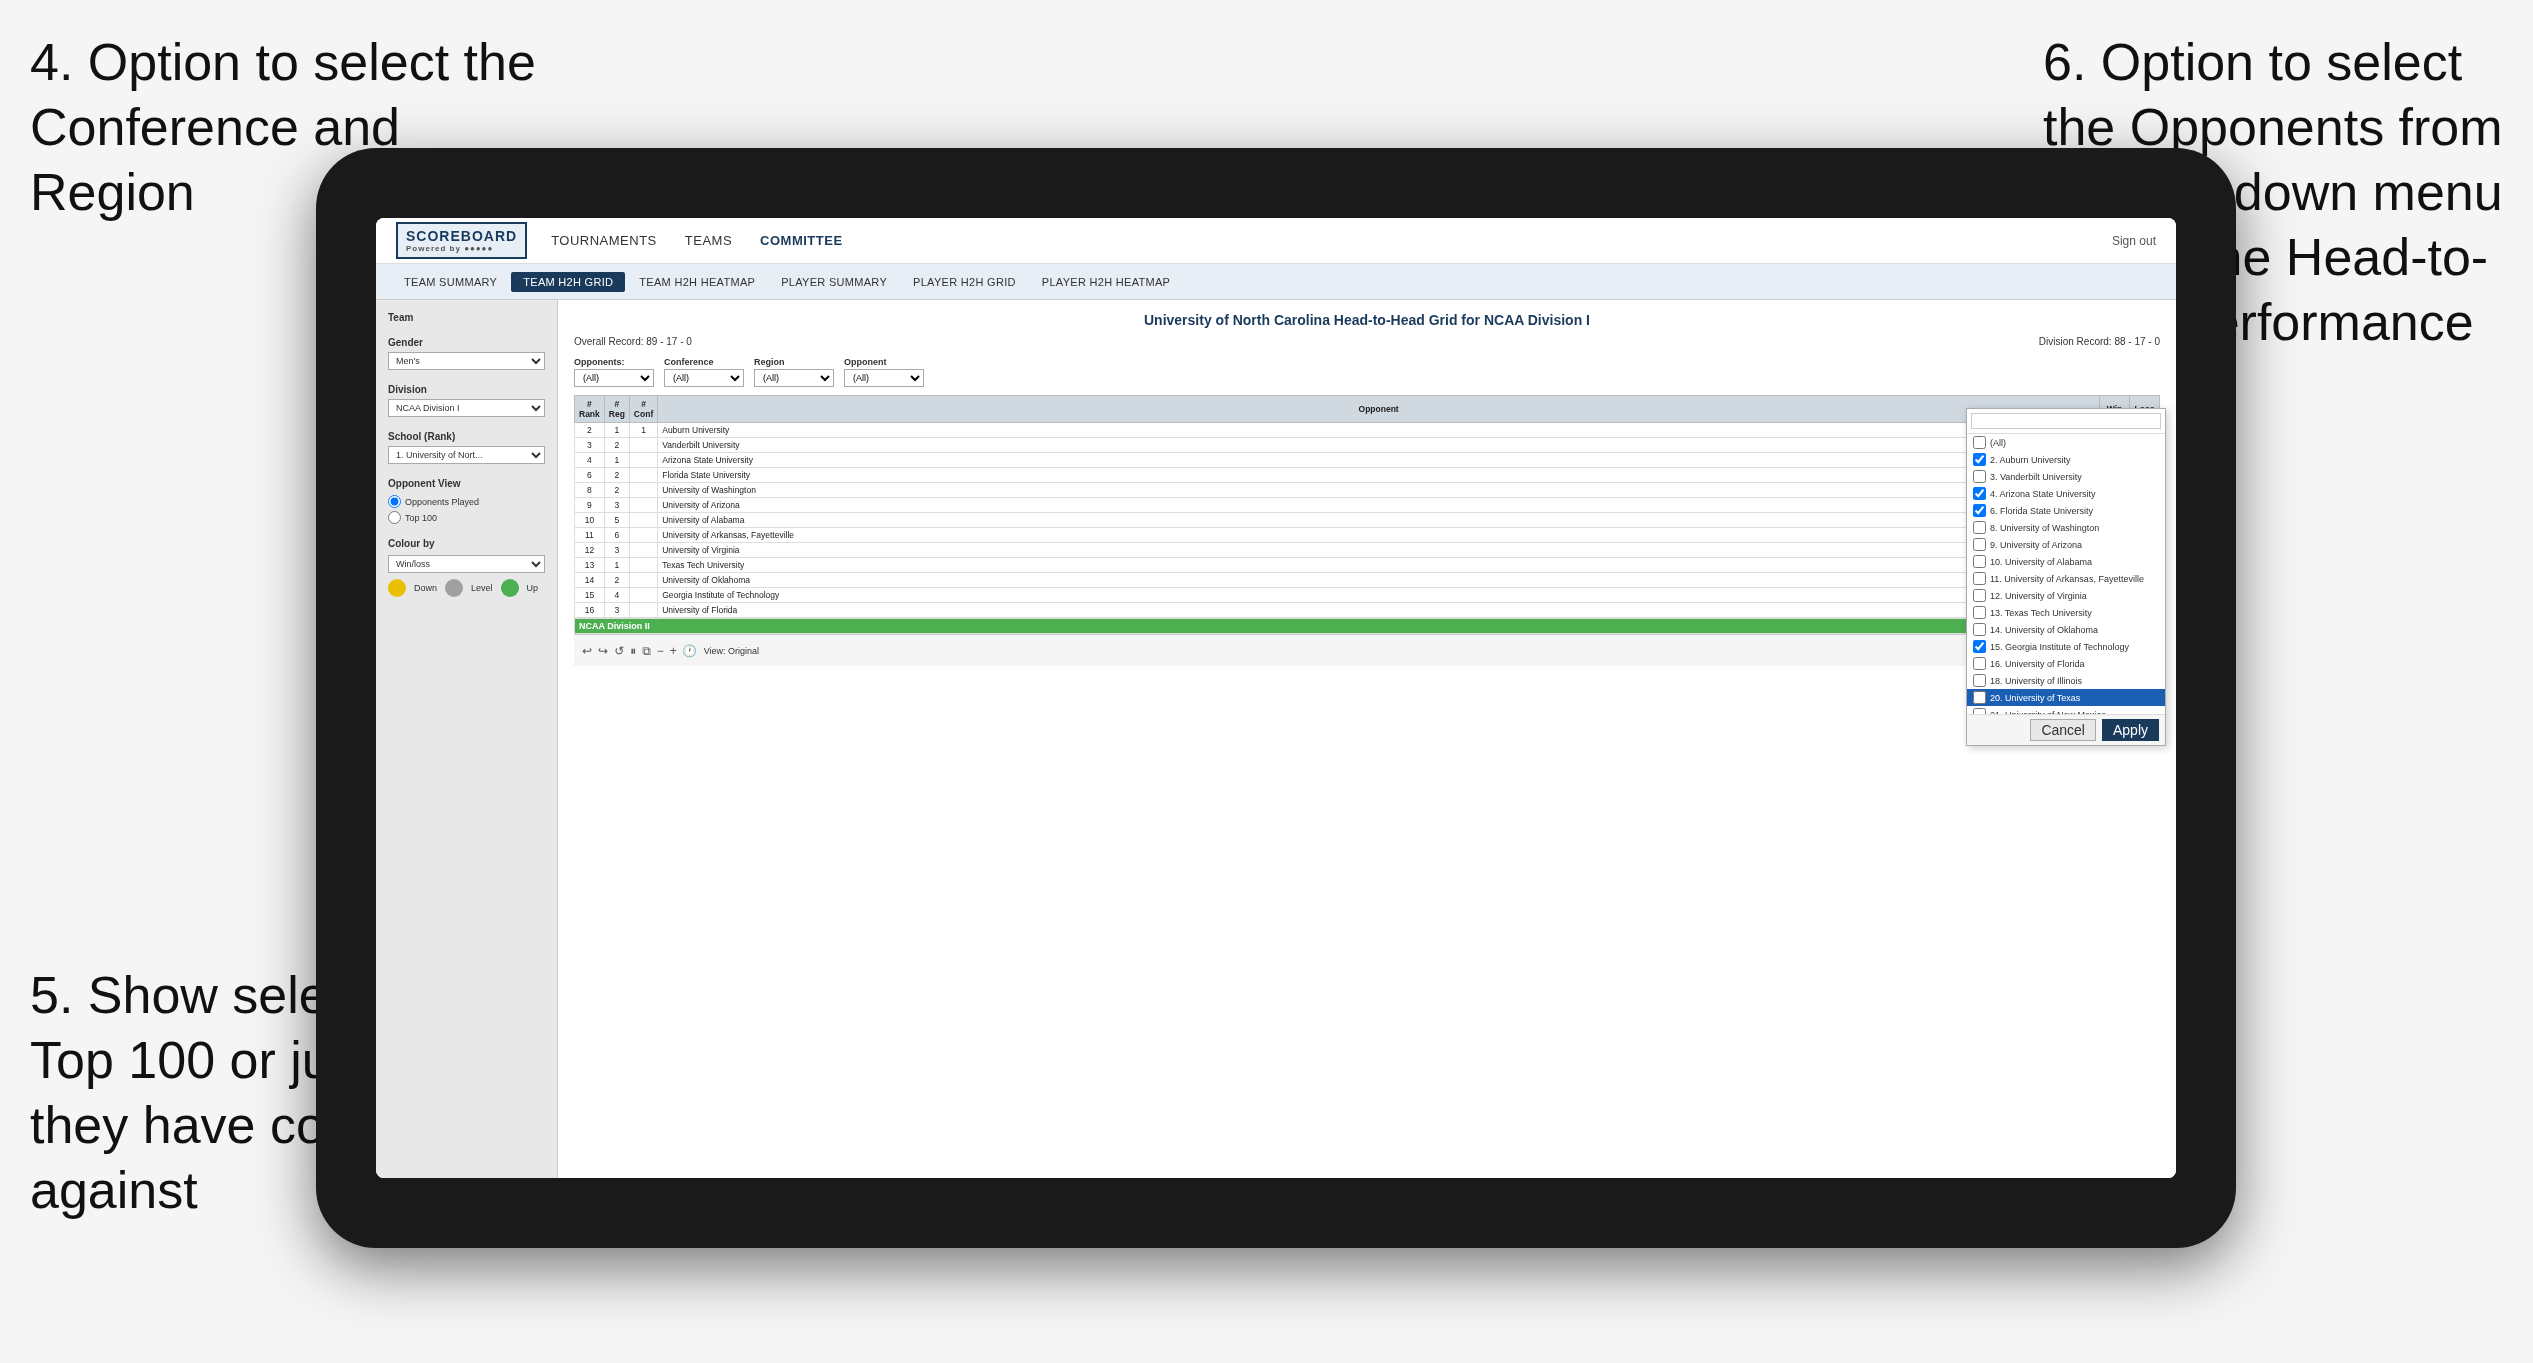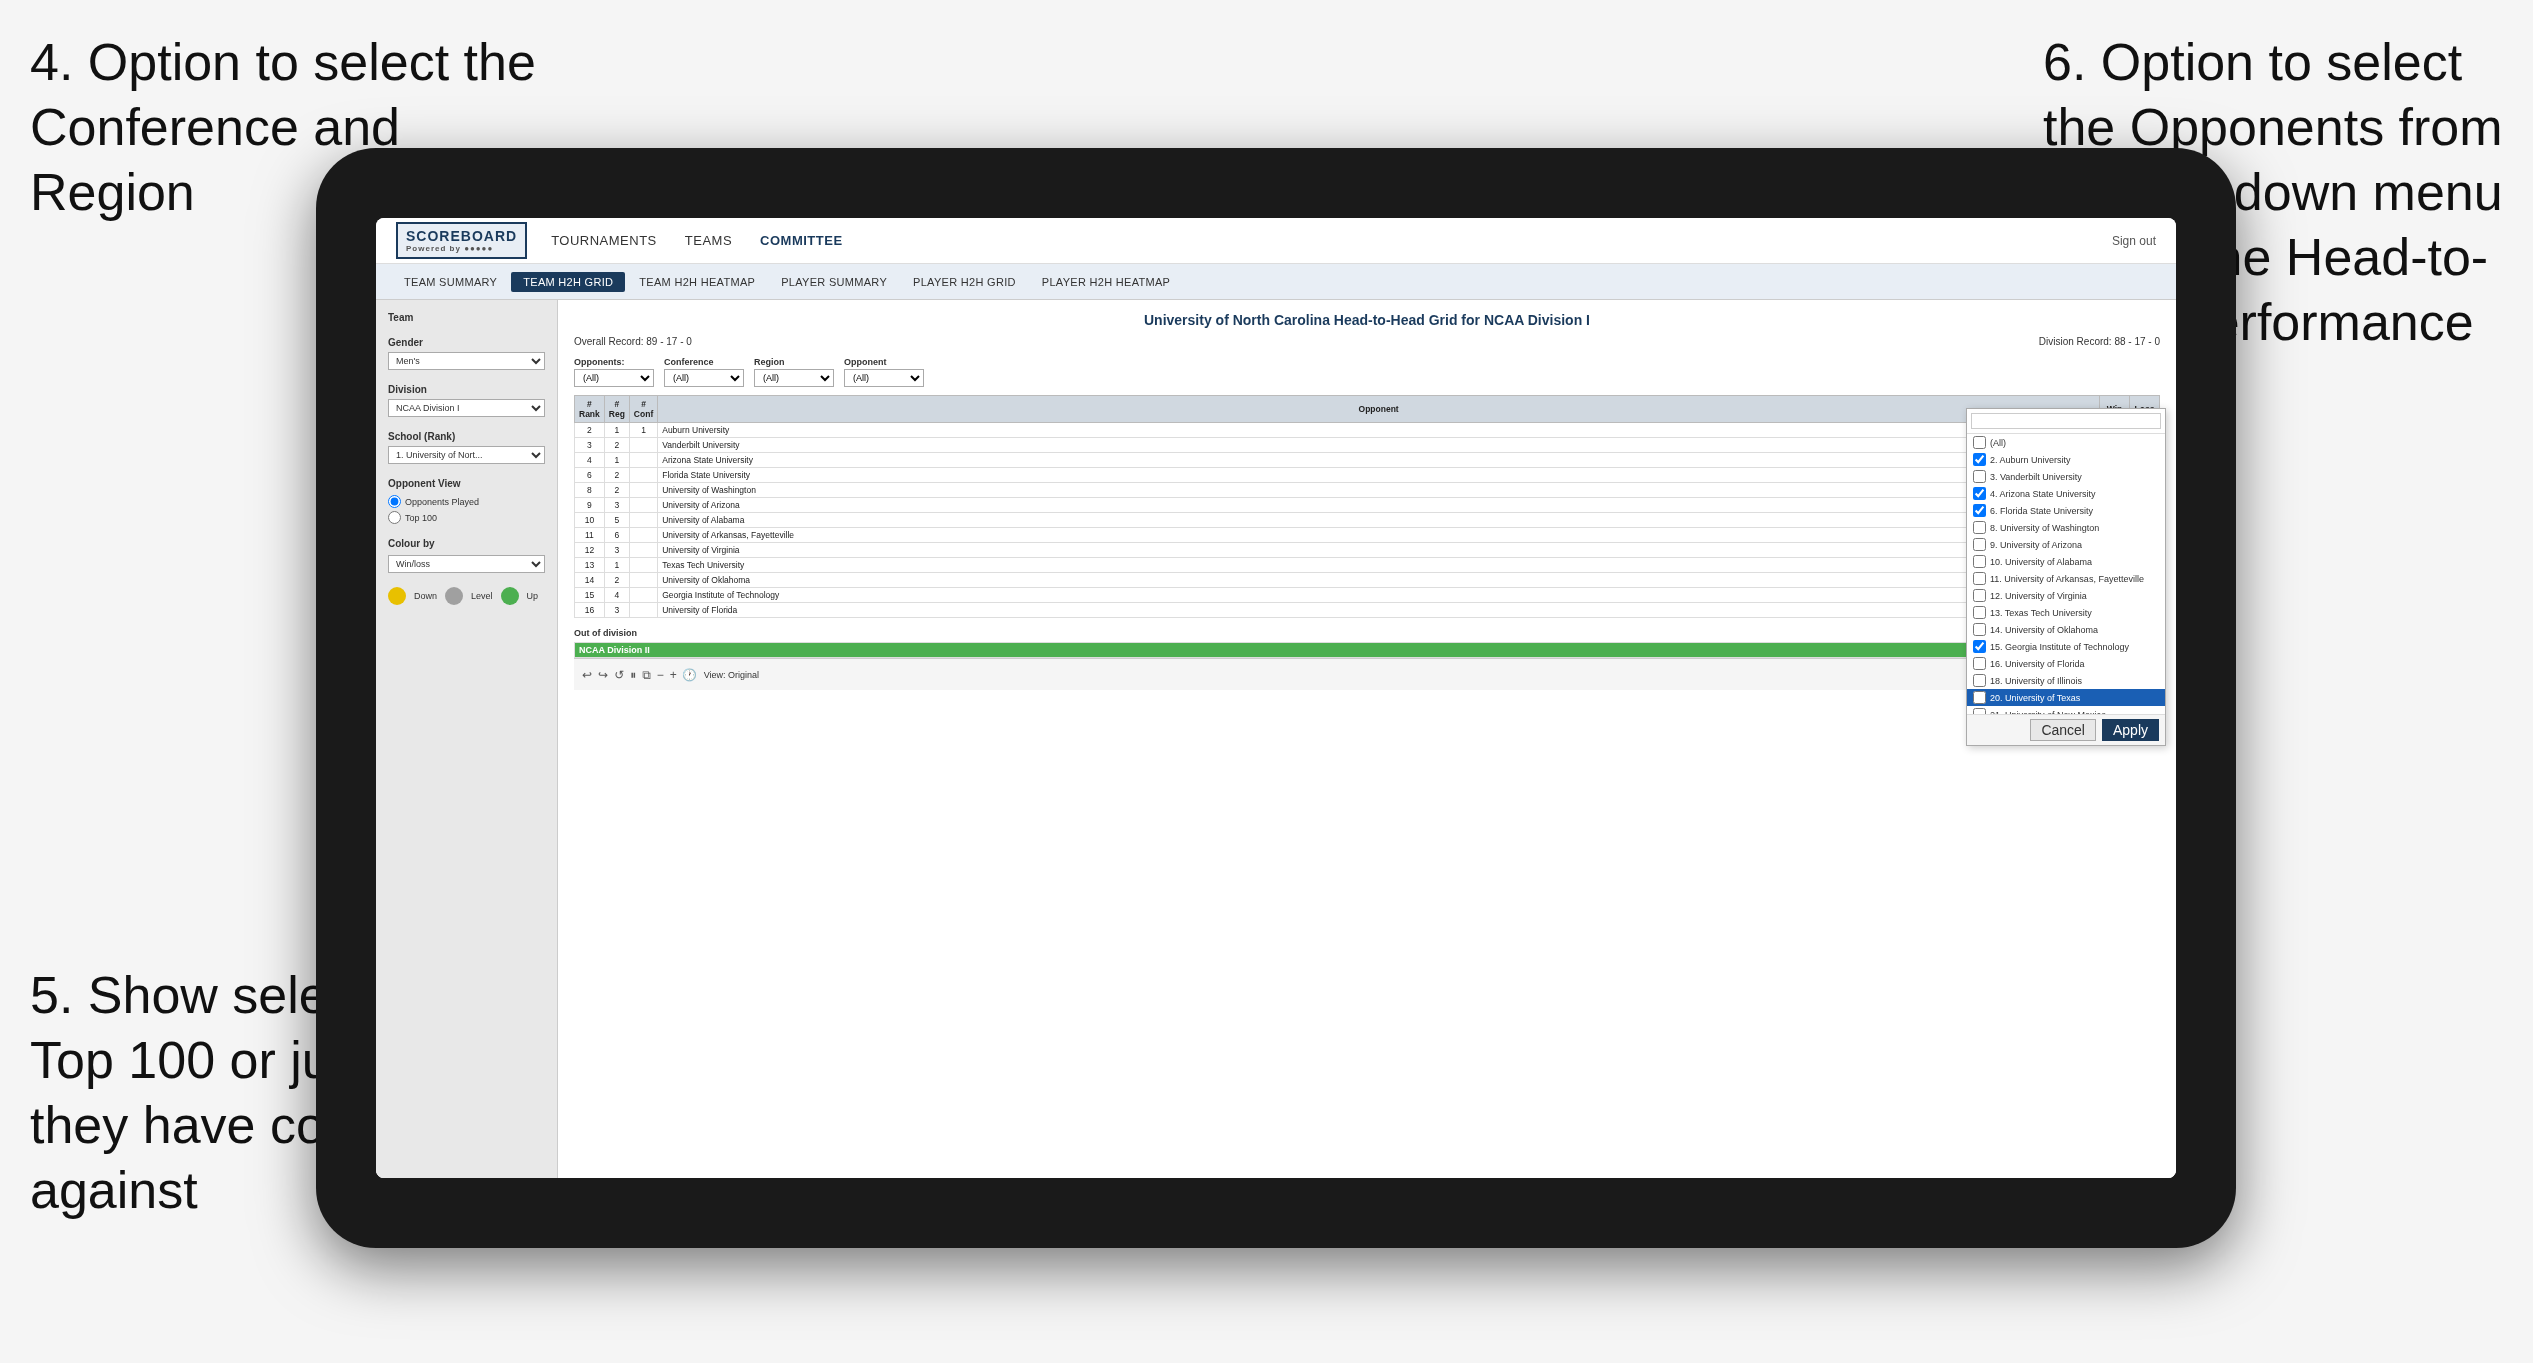--- a/index.html
+++ b/index.html
@@ -196,21 +196,21 @@
       font-size: 10px;
       font-weight: 700;
       color: #333;
       margin-bottom: 6px;
     }
 
     .legend-row {
       display: flex;
       align-items: center;
       gap: 8px;
-      margin-top: 14px;
+      margin-top: 6px;
     }
 
     .legend-dot {
       width: 18px;
       height: 18px;
       border-radius: 50%;
     }
 
     .legend-text {
       font-size: 9px;
@@ -706,21 +706,20 @@
       <td class="td-rank">16</td>
       <td class="td-reg">3</td>
       <td class="td-conf"></td>
       <td class="td-opponent">University of Florida</td>
       <td class="td-win win-green">5</td>
       <td class="td-loss "></td>
     </tr>
               </tbody>
           </table>
 
-          <div class="out-division-label">Out of division</div>
           <table class="div-table">
             <tbody>
               <tr>
                 <td style="background:#4caf50;color:#fff;font-weight:700;min-width:140px;">NCAA Division II</td>
                 <td style="text-align:center;width:30px;">1</td>
                 <td style="background:#4caf50;text-align:center;width:30px;">0</td>
               </tr>
             </tbody>
           </table>
 

